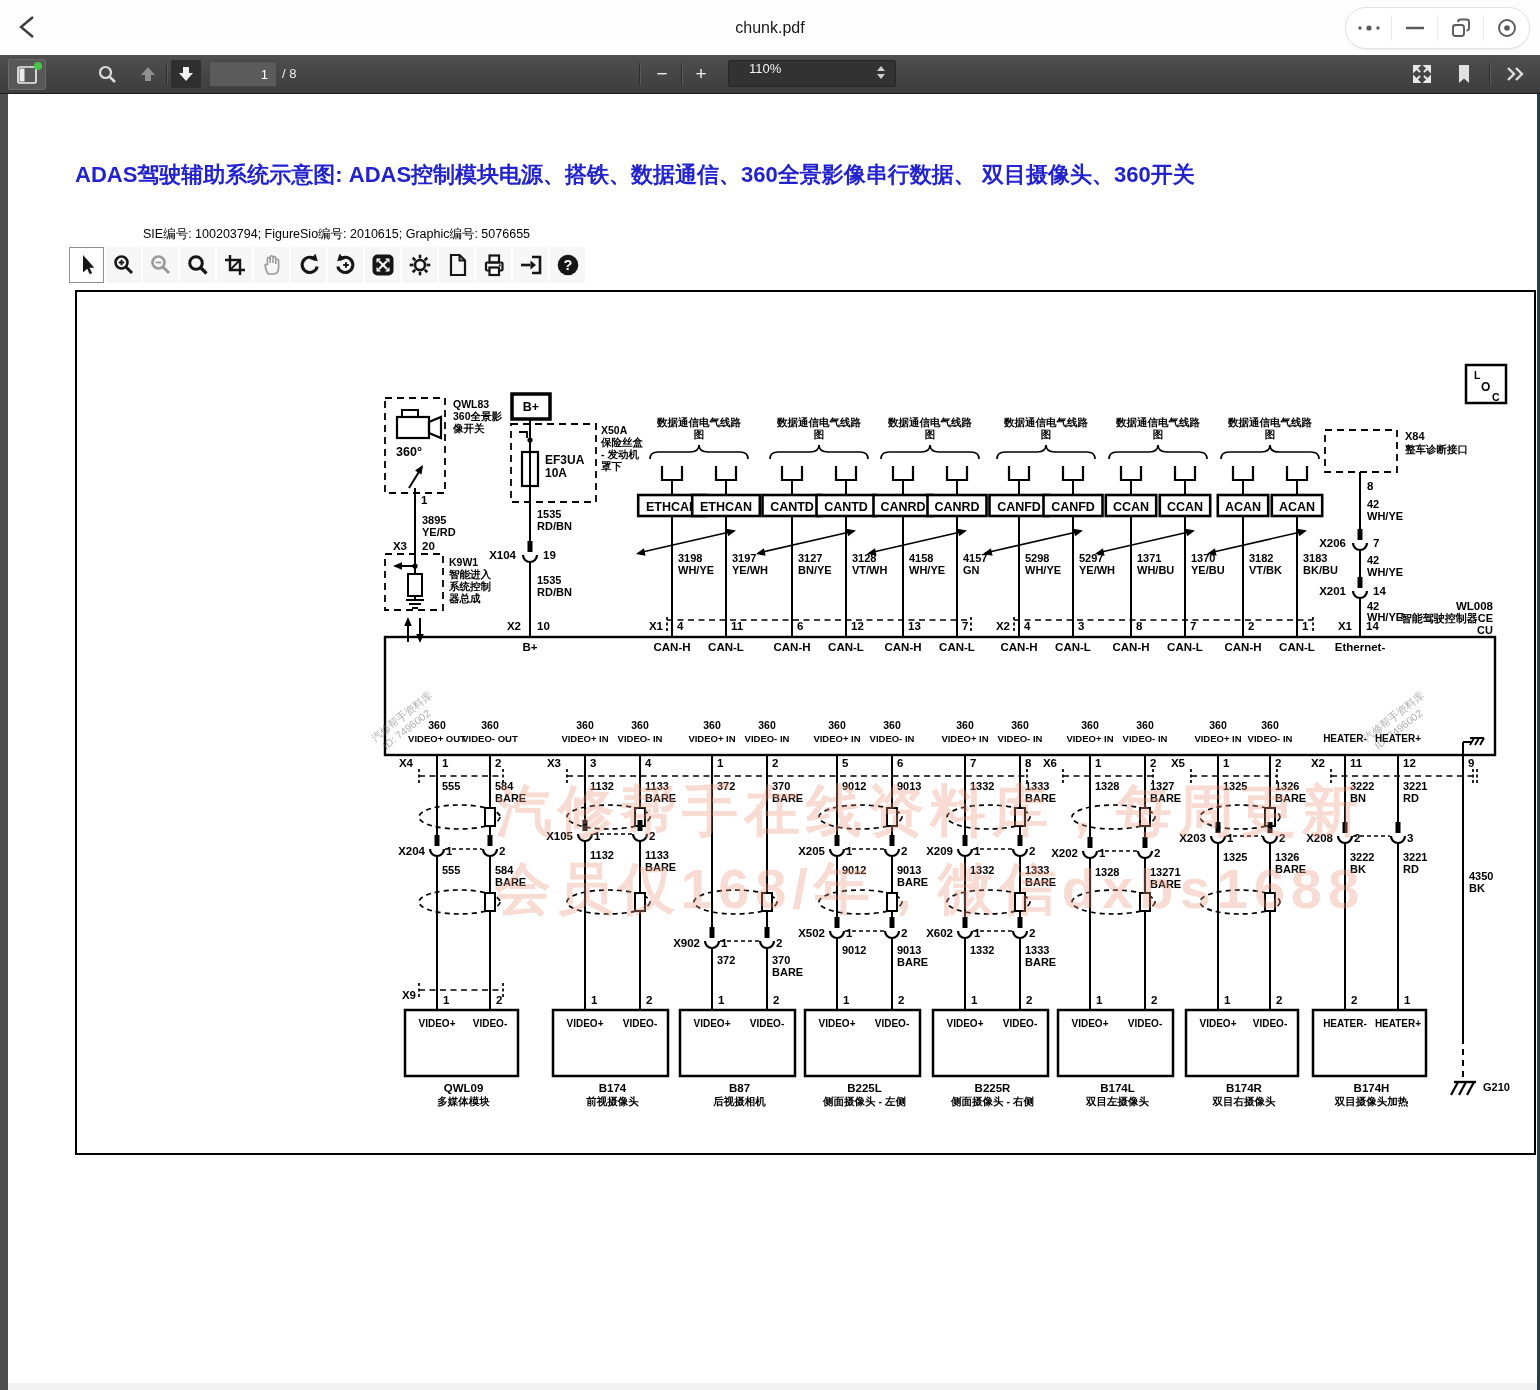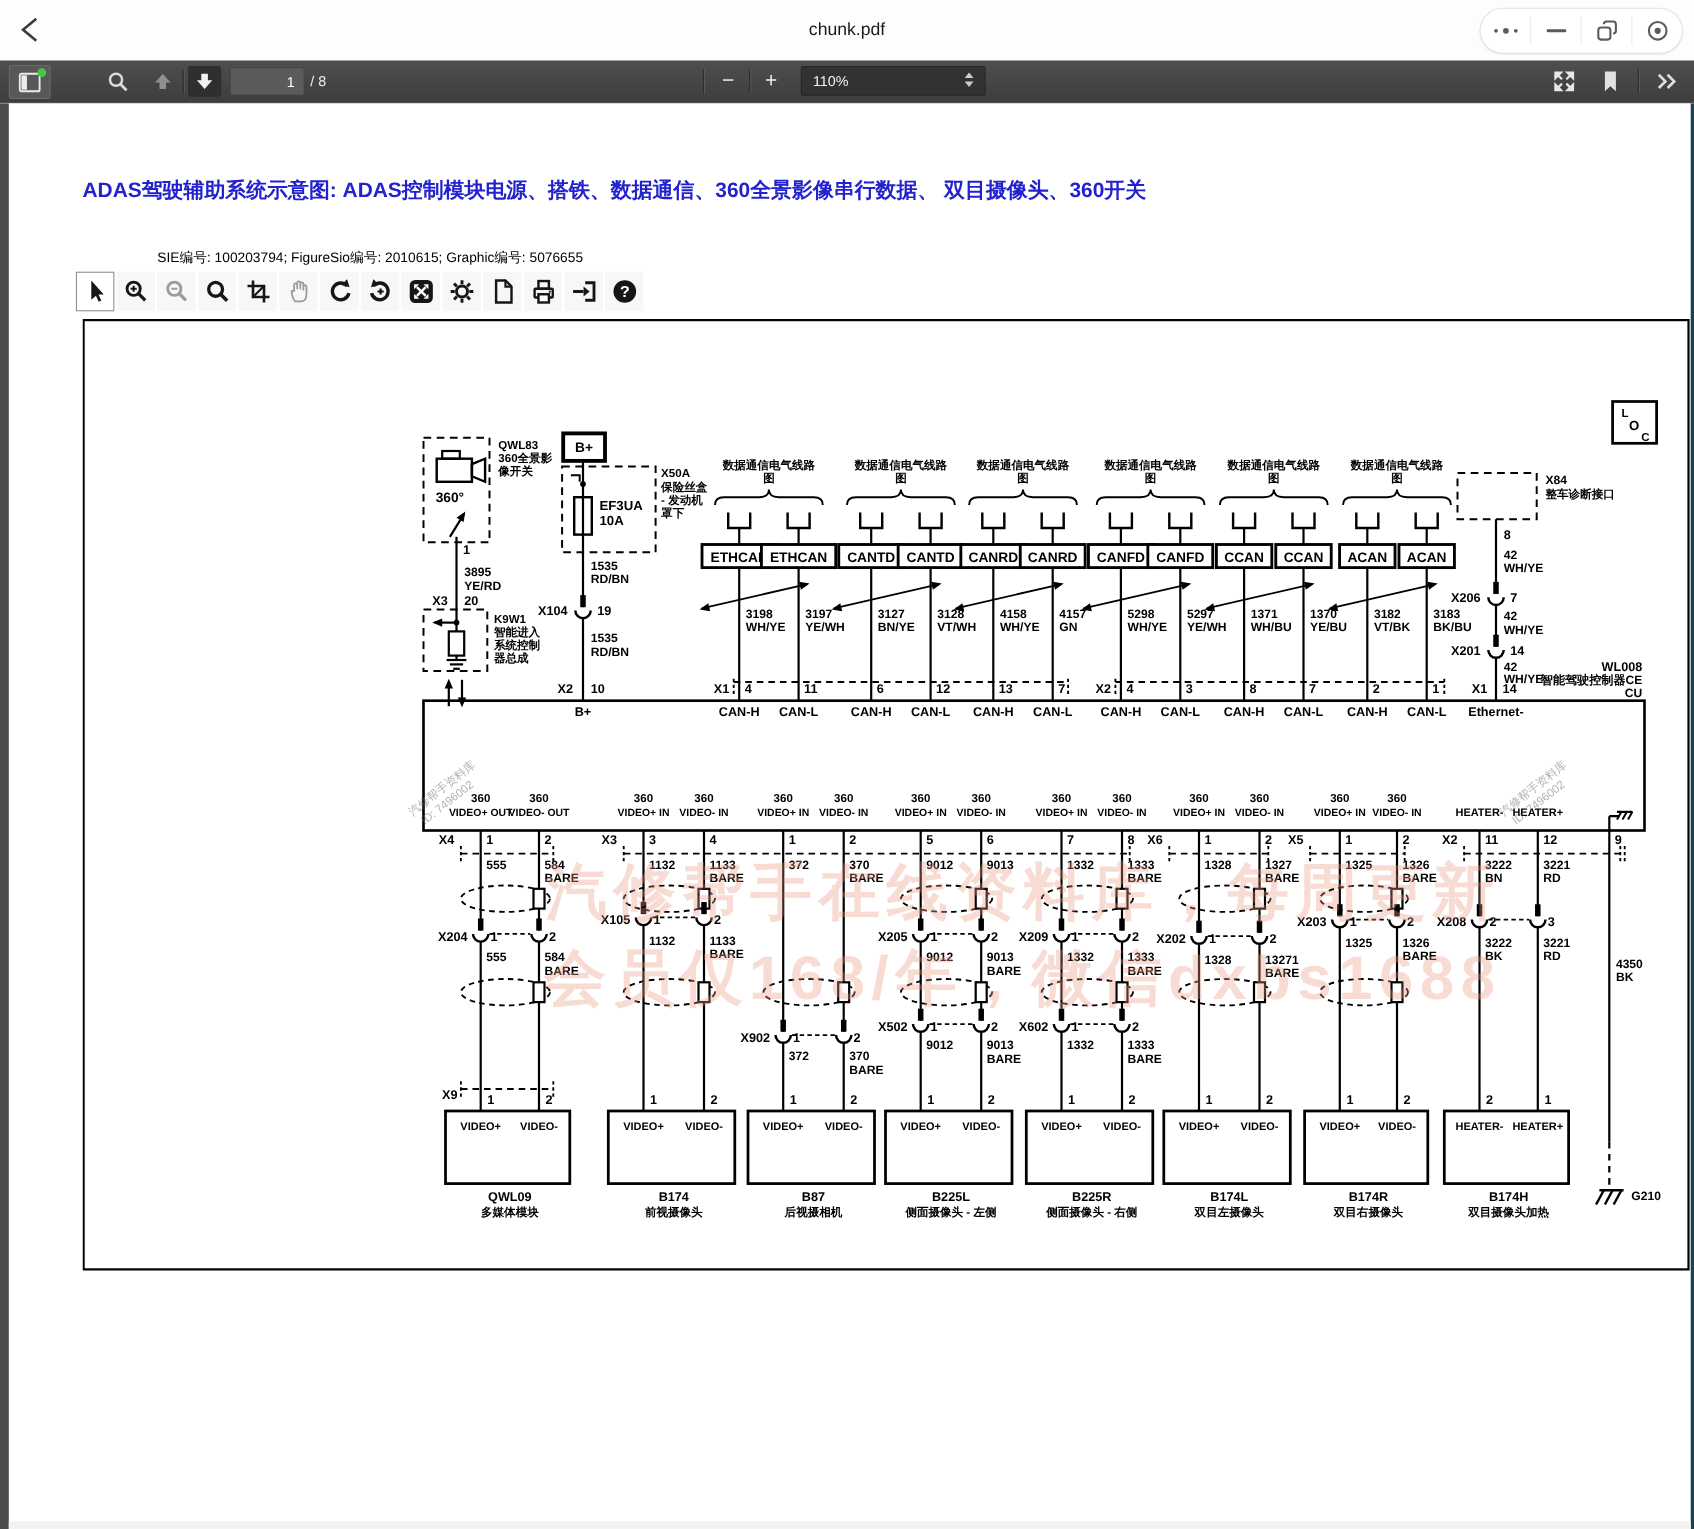--- a/index.html
+++ b/index.html
@@ -27,35 +27,35 @@
   #pgdn-btn{left:171px;top:5px;width:30px;height:28px;background:#2f2f2f;border-radius:2px;}
   #page-input{position:absolute;left:209px;top:6px;width:56px;height:24px;background:#5b5b5b;
     border:1px solid #454545;border-radius:2px;color:#fff;font-size:13px;text-align:right;
     padding:0 8px 0 2px;font-family:"Liberation Sans",sans-serif;}
   #page-count{position:absolute;left:282px;top:0;height:38px;line-height:38px;
     color:#ededed;font-size:13px;}
   #zoomout-btn{left:643px;top:4px;width:38px;height:29px;color:#ececec;font-size:19px;}
   #zoomin-btn{left:682px;top:4px;width:38px;height:29px;color:#ececec;font-size:19px;}
   #zoom-select{position:absolute;left:728px;top:5px;width:168px;height:27px;background:#323232;
     border:1px solid #262626;border-radius:2px;color:#f2f2f2;font-size:13px;
-    display:flex;align-items:center;padding-left:10px;box-sizing:border-box;}
+    display:flex;align-items:flex-start;padding-left:20px;box-sizing:border-box;}
   #zoom-spin{position:absolute;right:10px;top:5px;display:flex;flex-direction:column;gap:3px;}
   .spin-up{width:0;height:0;border-left:4px solid transparent;border-right:4px solid transparent;
     border-bottom:5px solid #cdcdcd;}
   .spin-dn{width:0;height:0;border-left:4px solid transparent;border-right:4px solid transparent;
     border-top:5px solid #cdcdcd;}
   #present-btn{left:1406px;top:4px;width:32px;height:29px;}
   #bookmark-btn{left:1448px;top:4px;width:32px;height:29px;}
   #more-btn{left:1498px;top:4px;width:34px;height:29px;}
   
   #content{position:absolute;left:0;top:94px;width:1540px;height:1296px;background:#fff;}
   #left-strip{position:absolute;left:0;top:94px;width:8px;height:1296px;background:#4d4d4d;}
   #right-strip{position:absolute;right:0;top:94px;width:3px;height:1296px;background:#1d424e;}
   #bottom-strip{position:absolute;left:8px;bottom:0;width:1529px;height:7px;background:#f3f3f3;}
-  #doc-title{position:absolute;left:75px;top:160px;width:1300px;font-size:19px;
+  #doc-title{position:absolute;left:75px;top:160px;width:1300px;font-size:22px;
     font-weight:bold;color:#2222cf;}
   #doc-meta{position:absolute;left:143px;top:210px;font-size:12.5px;color:#000;margin-top:16px;}
   #doc-tools{position:absolute;left:69px;top:247px;display:flex;gap:2px;}
   .dt-cell{width:33px;height:34px;background:#f7f7f7;display:flex;align-items:center;
     justify-content:center;border:1px solid transparent;}
   .dt-cell.selected{background:#fff;border:1px solid #8f8f8f;}
   #diagram{position:absolute;left:75px;top:290px;width:1462px;height:866px;}
 </style>
 </head>
 <body>

